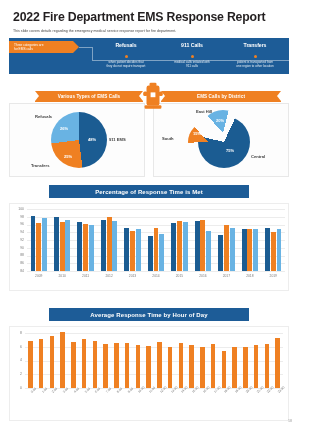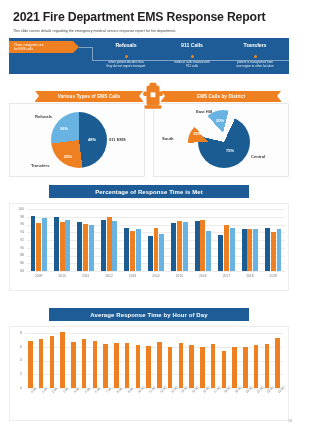--- a/index.html
+++ b/index.html
@@ -147,21 +147,21 @@
   .page-num {
     position: absolute; right: 6px; bottom: 4px;
     font-size: 3.6px; color: #9a9a9a;
   }
 </style>
 </head>
 <body>
 
 <div class="slide">
 
-  <div class="title">2021 Fire Department EMS Response Report</div>
+  <div class="title">2022 Fire Department EMS Response Report</div>
   <div class="subtitle">This slide covers details regarding the emergency medical service response report for fire department.</div>
 
   <div class="banner">
     <div class="tag">
       <div class="tag-label">Three categories are
 for EMS calls</div>
     </div>
     <div class="connector"></div>
     <div class="connector-v"></div>
     <div class="rule"></div>

